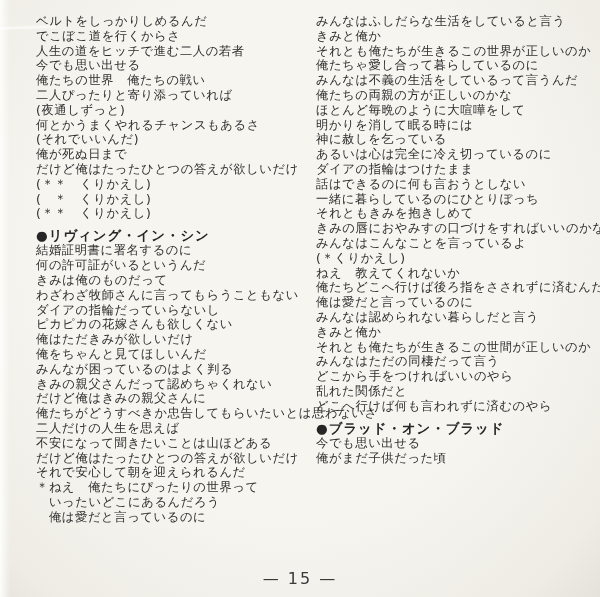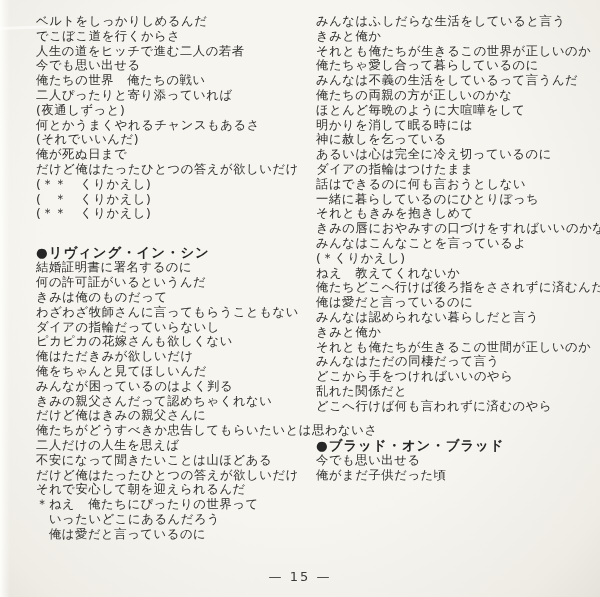--- a/index.html
+++ b/index.html
@@ -35,41 +35,41 @@
     transform: rotate(-2deg);
   }
   .column {
     position: absolute;
     top: 14px;
     color: #2e2e2e;
   }
   .column-left  { left: 36px;  width: 272px; }
   .column-right { left: 316px; width: 286px; }
   .block + .block { margin-top: 0; }
-  .block.section  { margin-top: 24px; }
+  .block.section  { margin-top: 7px; }
   .line {
     white-space: pre;
     font-size: 12.3px;
     line-height: 14.8px;
     letter-spacing: 0.6px;
   }
   .heading {
     white-space: pre;
     font-size: 13.4px;
     line-height: 15.2px;
     font-weight: bold;
     letter-spacing: 1px;
     color: #262626;
   }
   .footer {
     position: absolute;
     left: 0; right: 0;
     top: 569px;
     text-align: center;
-    font-size: 13px;
+    font-size: 16px;
     letter-spacing: 2px;
     color: #3a3a3a;
   }
 </style>
 </head>
 <body>
 
 <div class="page">
   <div class="column column-left">
       <div class="block">

